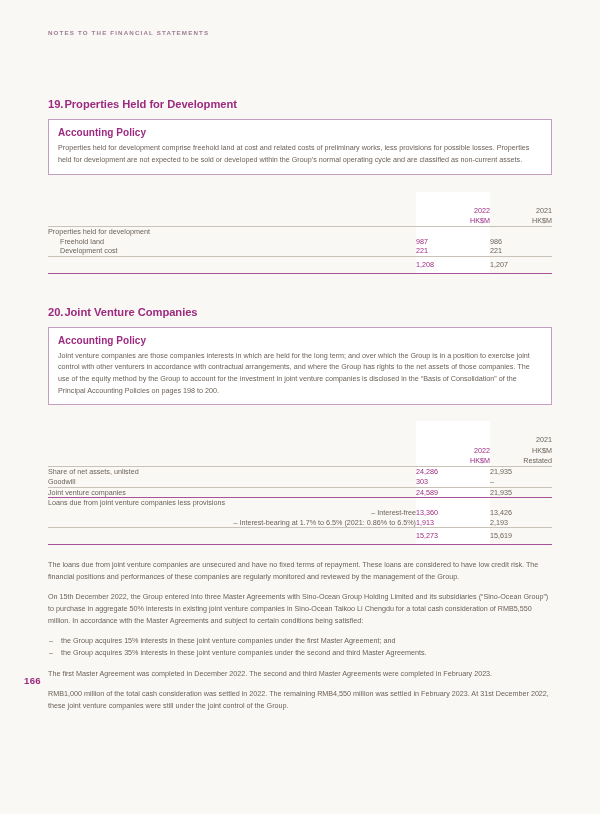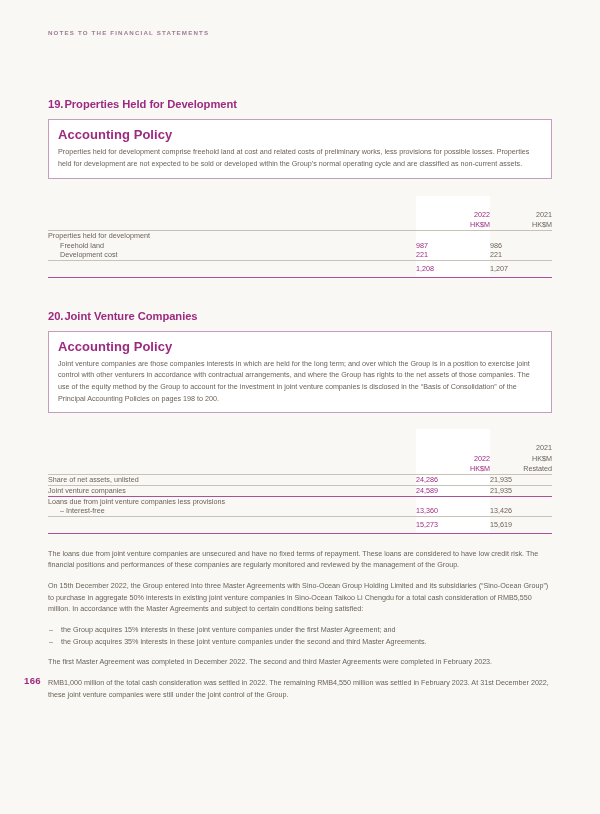--- a/index.html
+++ b/index.html
@@ -51,21 +51,21 @@
   .note-heading .num { margin-right: 1px; }
 
   
   .policy-box {
     border: 0.8px solid #c49ec0;
     background: #ffffff;
     box-sizing: border-box;
     padding: 7px 9px 8px 9px;
   }
   .policy-title {
-    font-size: 13px;
+    font-size: 10px;
     font-weight: bold;
     color: #9c2a80;
     margin-bottom: 4px;
     letter-spacing: 0.05px;
   }
   .policy-text {
     font-size: 7.2px;
     line-height: 1.62;
     color: #6b6258;
     margin: 0;
@@ -106,21 +106,21 @@
   .hd-2021 { color: #6b6258; }
   .hd-spacer { height: 14px; }
 
   
   td.lbl {
     text-align: left;
     padding: 2.6px 0 2.6px 0;
     line-height: 1.35;
   }
   td.lbl.indent  { padding-left: 12px; }
-  td.lbl.indent2 { padding-left: 12px; }
+  td.lbl.indent2 { padding-left: 12px; text-align: right; }
 
   td.v {
     padding: 2.6px 6px 2.6px 0;
     line-height: 1.35;
   }
   td.v-2022 {
     color: #9c2a80;
     font-weight: bold;
     background: #ffffff;
   }
@@ -284,34 +284,44 @@
               <span>Restated</span>
             </th>
           </tr>
         </thead>
         <tbody>
           <tr>
             <td class="lbl">Share of net assets, unlisted</td>
             <td class="v v-2022">24,286</td>
             <td class="v v-2021">21,935</td>
           </tr>
+          <tr>
+            <td class="lbl">Goodwill</td>
+            <td class="v v-2022">303</td>
+            <td class="v v-2021">–</td>
+          </tr>
           <tr class="subtotal">
             <td class="lbl">Joint venture companies</td>
             <td class="v v-2022">24,589</td>
             <td class="v v-2021">21,935</td>
           </tr>
           <tr>
             <td class="lbl">Loans due from joint venture companies less provisions</td>
             <td class="v v-2022 blank-2022"></td>
             <td class="v v-2021"></td>
           </tr>
           <tr>
             <td class="lbl indent2">– Interest-free</td>
             <td class="v v-2022">13,360</td>
             <td class="v v-2021">13,426</td>
+          </tr>
+          <tr>
+            <td class="lbl indent2">– Interest-bearing at 1.7% to 6.5% (2021: 0.86% to 6.5%)</td>
+            <td class="v v-2022">1,913</td>
+            <td class="v v-2021">2,193</td>
           </tr>
           <tr class="total">
             <td class="lbl"></td>
             <td class="v v-2022">15,273</td>
             <td class="v v-2021">15,619</td>
           </tr>
         </tbody>
       </table>
     </div>
 

